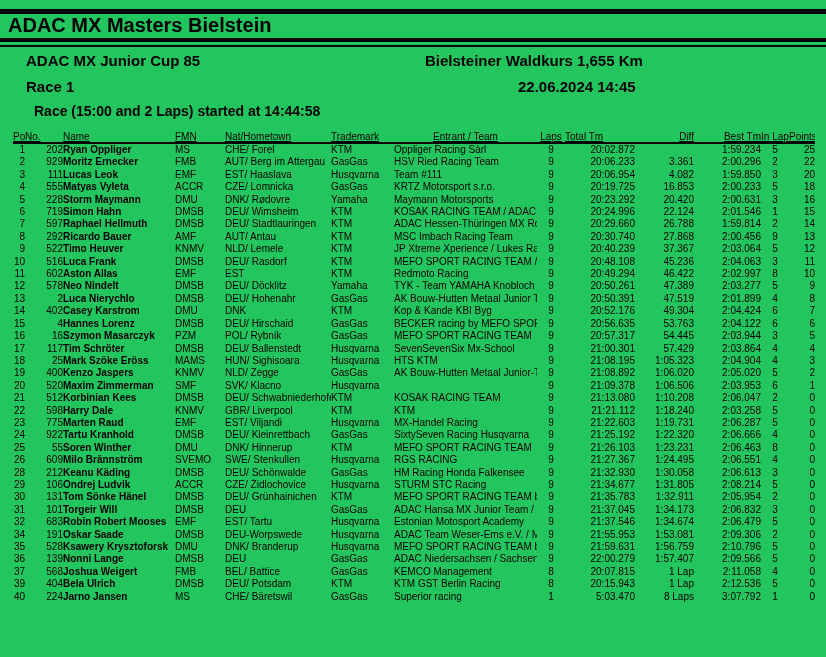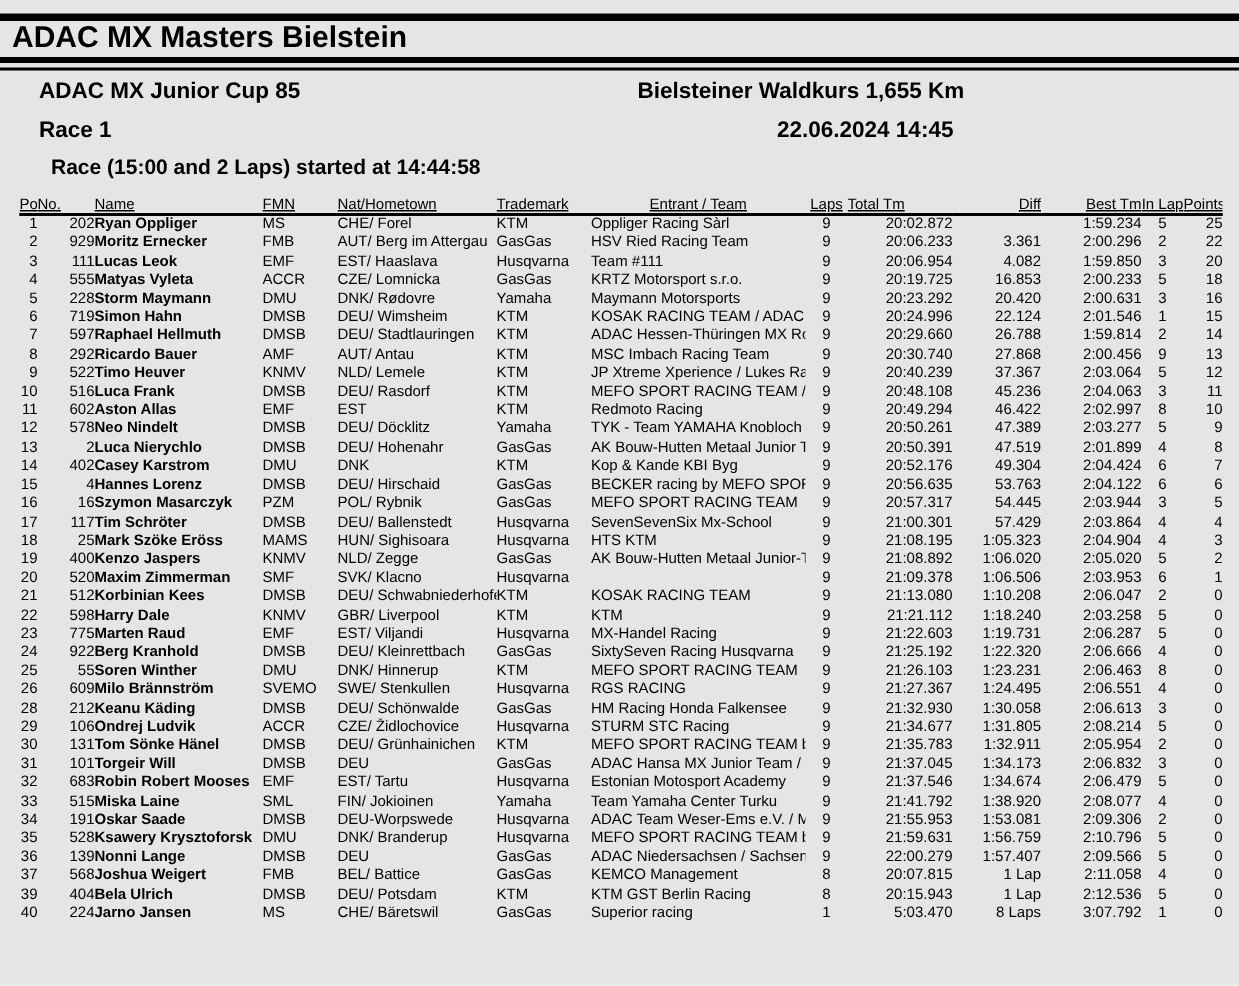--- a/index.html
+++ b/index.html
@@ -1,17 +1,17 @@
 <!DOCTYPE html>
 <html><head>
 <meta charset="utf-8">
 <style>
   html,body { margin:0; padding:0; background:#ffffff; }
   .page {
-    position:relative; width:826px; height:657px; background:#e5e5e5;
+    position:relative; width:826px; height:657px; background:#22c55e;
     font-family:"Liberation Sans", sans-serif; color:#000000; overflow:hidden;
   }
   .bar-top  { position:absolute; left:0; top:9px;  width:826px; height:5px; background:#000; }
   .title    { position:absolute; left:8px; top:14px; font-size:20px; font-weight:bold; white-space:nowrap; }
   .bar-mid  { position:absolute; left:0; top:38px; width:826px; height:4px; background:#000; }
   .line-mid { position:absolute; left:0; top:45px; width:826px; height:2px; background:#000; }
   .sub { position:absolute; font-size:15px; font-weight:bold; white-space:nowrap; }
   .sub1-left  { left:26px;  top:52px; }
   .sub1-right { left:425px; top:52px; }
   .sub2-left  { left:26px;  top:78px; }
@@ -454,21 +454,21 @@
           <td class="c7">9</td>
           <td class="c8">21:22.603</td>
           <td class="c9">1:19.731</td>
           <td class="c10">2:06.287</td>
           <td class="c11">5</td>
           <td class="c12">0</td>
         </tr>
         <tr>
           <td class="c0">24</td>
           <td class="c1">922</td>
-          <td class="c2">Berg Kranhold</td>
+          <td class="c2">Tartu Kranhold</td>
           <td class="c3">DMSB</td>
           <td class="c4">DEU/ Kleinrettbach</td>
           <td class="c5">GasGas</td>
           <td class="c6">SixtySeven Racing Husqvarna</td>
           <td class="c7">9</td>
           <td class="c8">21:25.192</td>
           <td class="c9">1:22.320</td>
           <td class="c10">2:06.666</td>
           <td class="c11">4</td>
           <td class="c12">0</td>
@@ -569,35 +569,20 @@
           <td class="c2">Robin Robert Mooses</td>
           <td class="c3">EMF</td>
           <td class="c4">EST/ Tartu</td>
           <td class="c5">Husqvarna</td>
           <td class="c6">Estonian Motosport Academy</td>
           <td class="c7">9</td>
           <td class="c8">21:37.546</td>
           <td class="c9">1:34.674</td>
           <td class="c10">2:06.479</td>
           <td class="c11">5</td>
-          <td class="c12">0</td>
-        </tr>
-        <tr>
-          <td class="c0">33</td>
-          <td class="c1">515</td>
-          <td class="c2">Miska Laine</td>
-          <td class="c3">SML</td>
-          <td class="c4">FIN/ Jokioinen</td>
-          <td class="c5">Yamaha</td>
-          <td class="c6">Team Yamaha Center Turku</td>
-          <td class="c7">9</td>
-          <td class="c8">21:41.792</td>
-          <td class="c9">1:38.920</td>
-          <td class="c10">2:08.077</td>
-          <td class="c11">4</td>
           <td class="c12">0</td>
         </tr>
         <tr>
           <td class="c0">34</td>
           <td class="c1">191</td>
           <td class="c2">Oskar Saade</td>
           <td class="c3">DMSB</td>
           <td class="c4">DEU-Worpswede</td>
           <td class="c5">Husqvarna</td>
           <td class="c6">ADAC Team Weser-Ems e.V. / ME</td>

